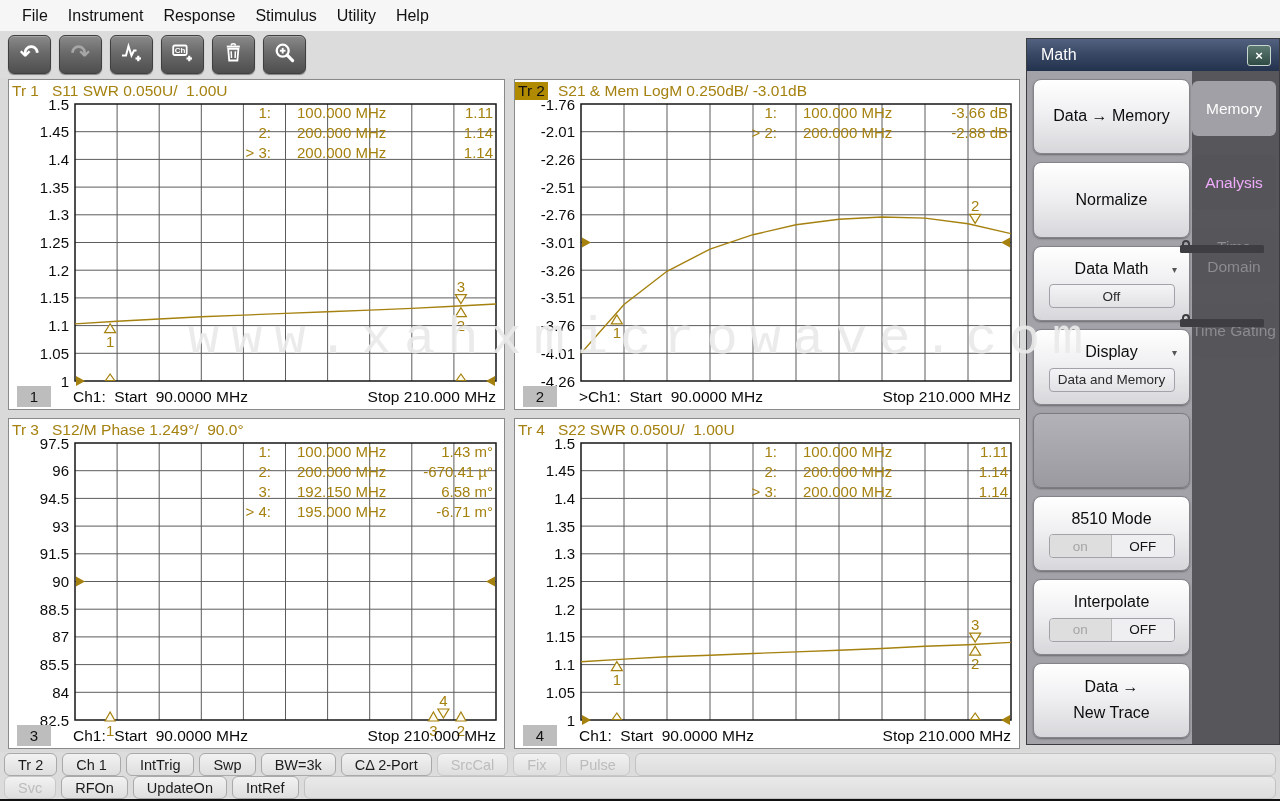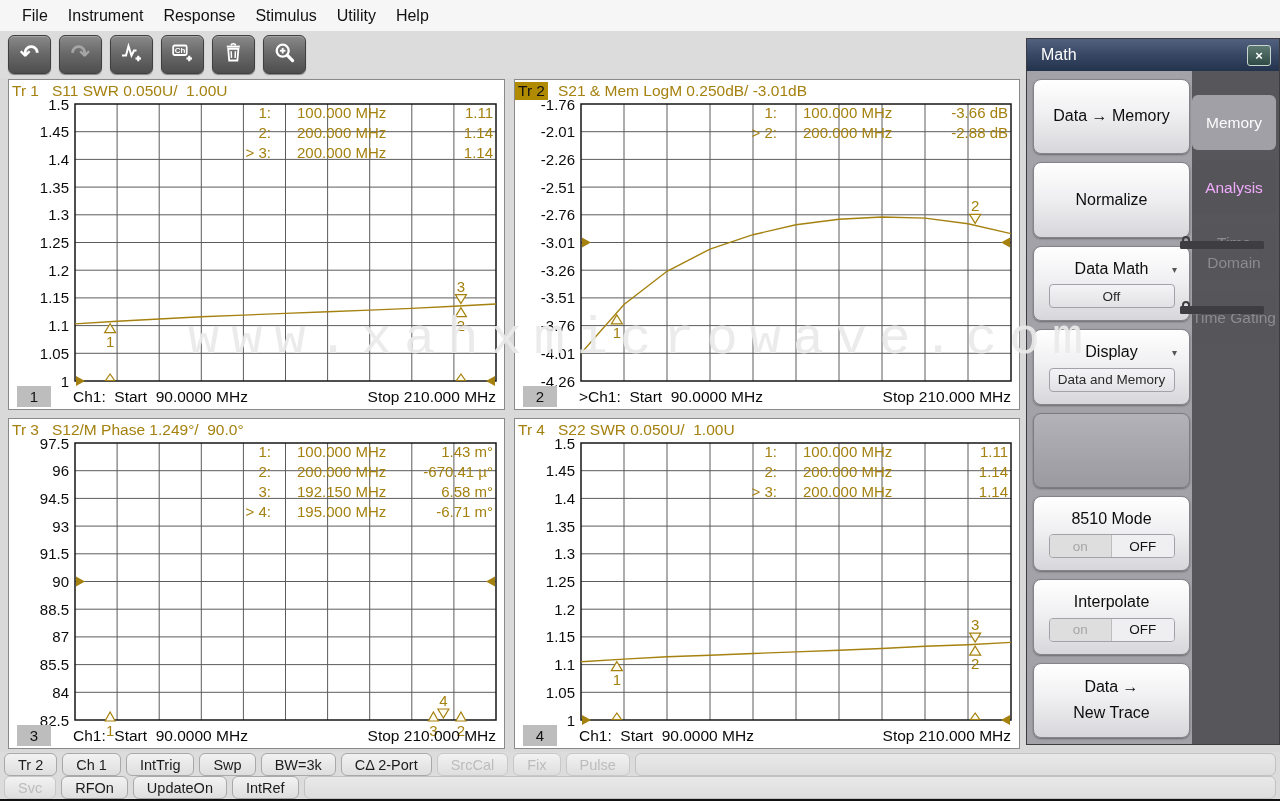--- a/index.html
+++ b/index.html
@@ -55,21 +55,21 @@
         background:linear-gradient(180deg,#ffffff 0%,#f0f0f2 45%,#d7d7db 100%);
         box-shadow:0 1px 2px rgba(0,0,0,.35);display:flex;flex-direction:column;align-items:center;justify-content:center;gap:5px;padding:4px 4px;box-sizing:border-box;}
   .mbtn.empty{background:linear-gradient(180deg,#b2b2b8,#9a9aa0);border-color:#7b7b81;}
   .mlab{font-size:16px;color:#0d0d0d;text-align:center;line-height:1.3;position:relative;width:100%;}
   .ddarrow{position:absolute;right:8px;top:4px;font-size:10px;color:#555;}
   .msub{width:124px;height:22px;border:1px solid #a2a2a8;border-radius:4px;background:linear-gradient(180deg,#f4f4f6,#e2e2e5);
         font-size:13.5px;color:#2a2a2a;display:flex;align-items:center;justify-content:center;}
   .mtoggle{width:124px;height:22px;border:1px solid #a2a2a8;border-radius:4px;overflow:hidden;display:flex;}
   .tg-on{flex:1;background:#dededf;color:#a5a5a5;font-size:13.5px;display:flex;align-items:center;justify-content:center;border-right:1px solid #bdbdc0;}
   .tg-off{flex:1;background:#efeff1;color:#141414;font-size:13.5px;display:flex;align-items:center;justify-content:center;}
-  .mtabs{flex:1;background:#57575b;padding:24px 3px 0 0;display:flex;flex-direction:column;gap:10px;}
+  .mtabs{flex:1;background:#57575b;padding:10px 3px 0 0;display:flex;flex-direction:column;gap:19px;}
   .mtab{height:55px;border-radius:6px;display:flex;align-items:center;justify-content:center;text-align:center;
         font-size:15.5px;line-height:1.25;position:relative;}
   .mtab.active{background:#a0a0a6;color:#fdfdfd;}
   .mtab.normal{background:#555559;color:#f0abfc;}
   .mtab.locked{background:#55555a;color:#8c8c8e;}
   .mtab span{width:84px;}
   .lock{position:absolute;top:16px;right:12px;width:11px;height:8px;background:#3e3e42;border-radius:1.5px;}
   .lock::before{content:"";position:absolute;top:-5px;left:1.5px;width:4px;height:5px;border:2px solid #3e3e42;border-bottom:none;border-radius:4px 4px 0 0;}
   
   .statusbar{position:absolute;left:0;right:0;top:752px;height:47px;background:#dcdcdc;padding:2px 4px;box-sizing:border-box;z-index:20;}

